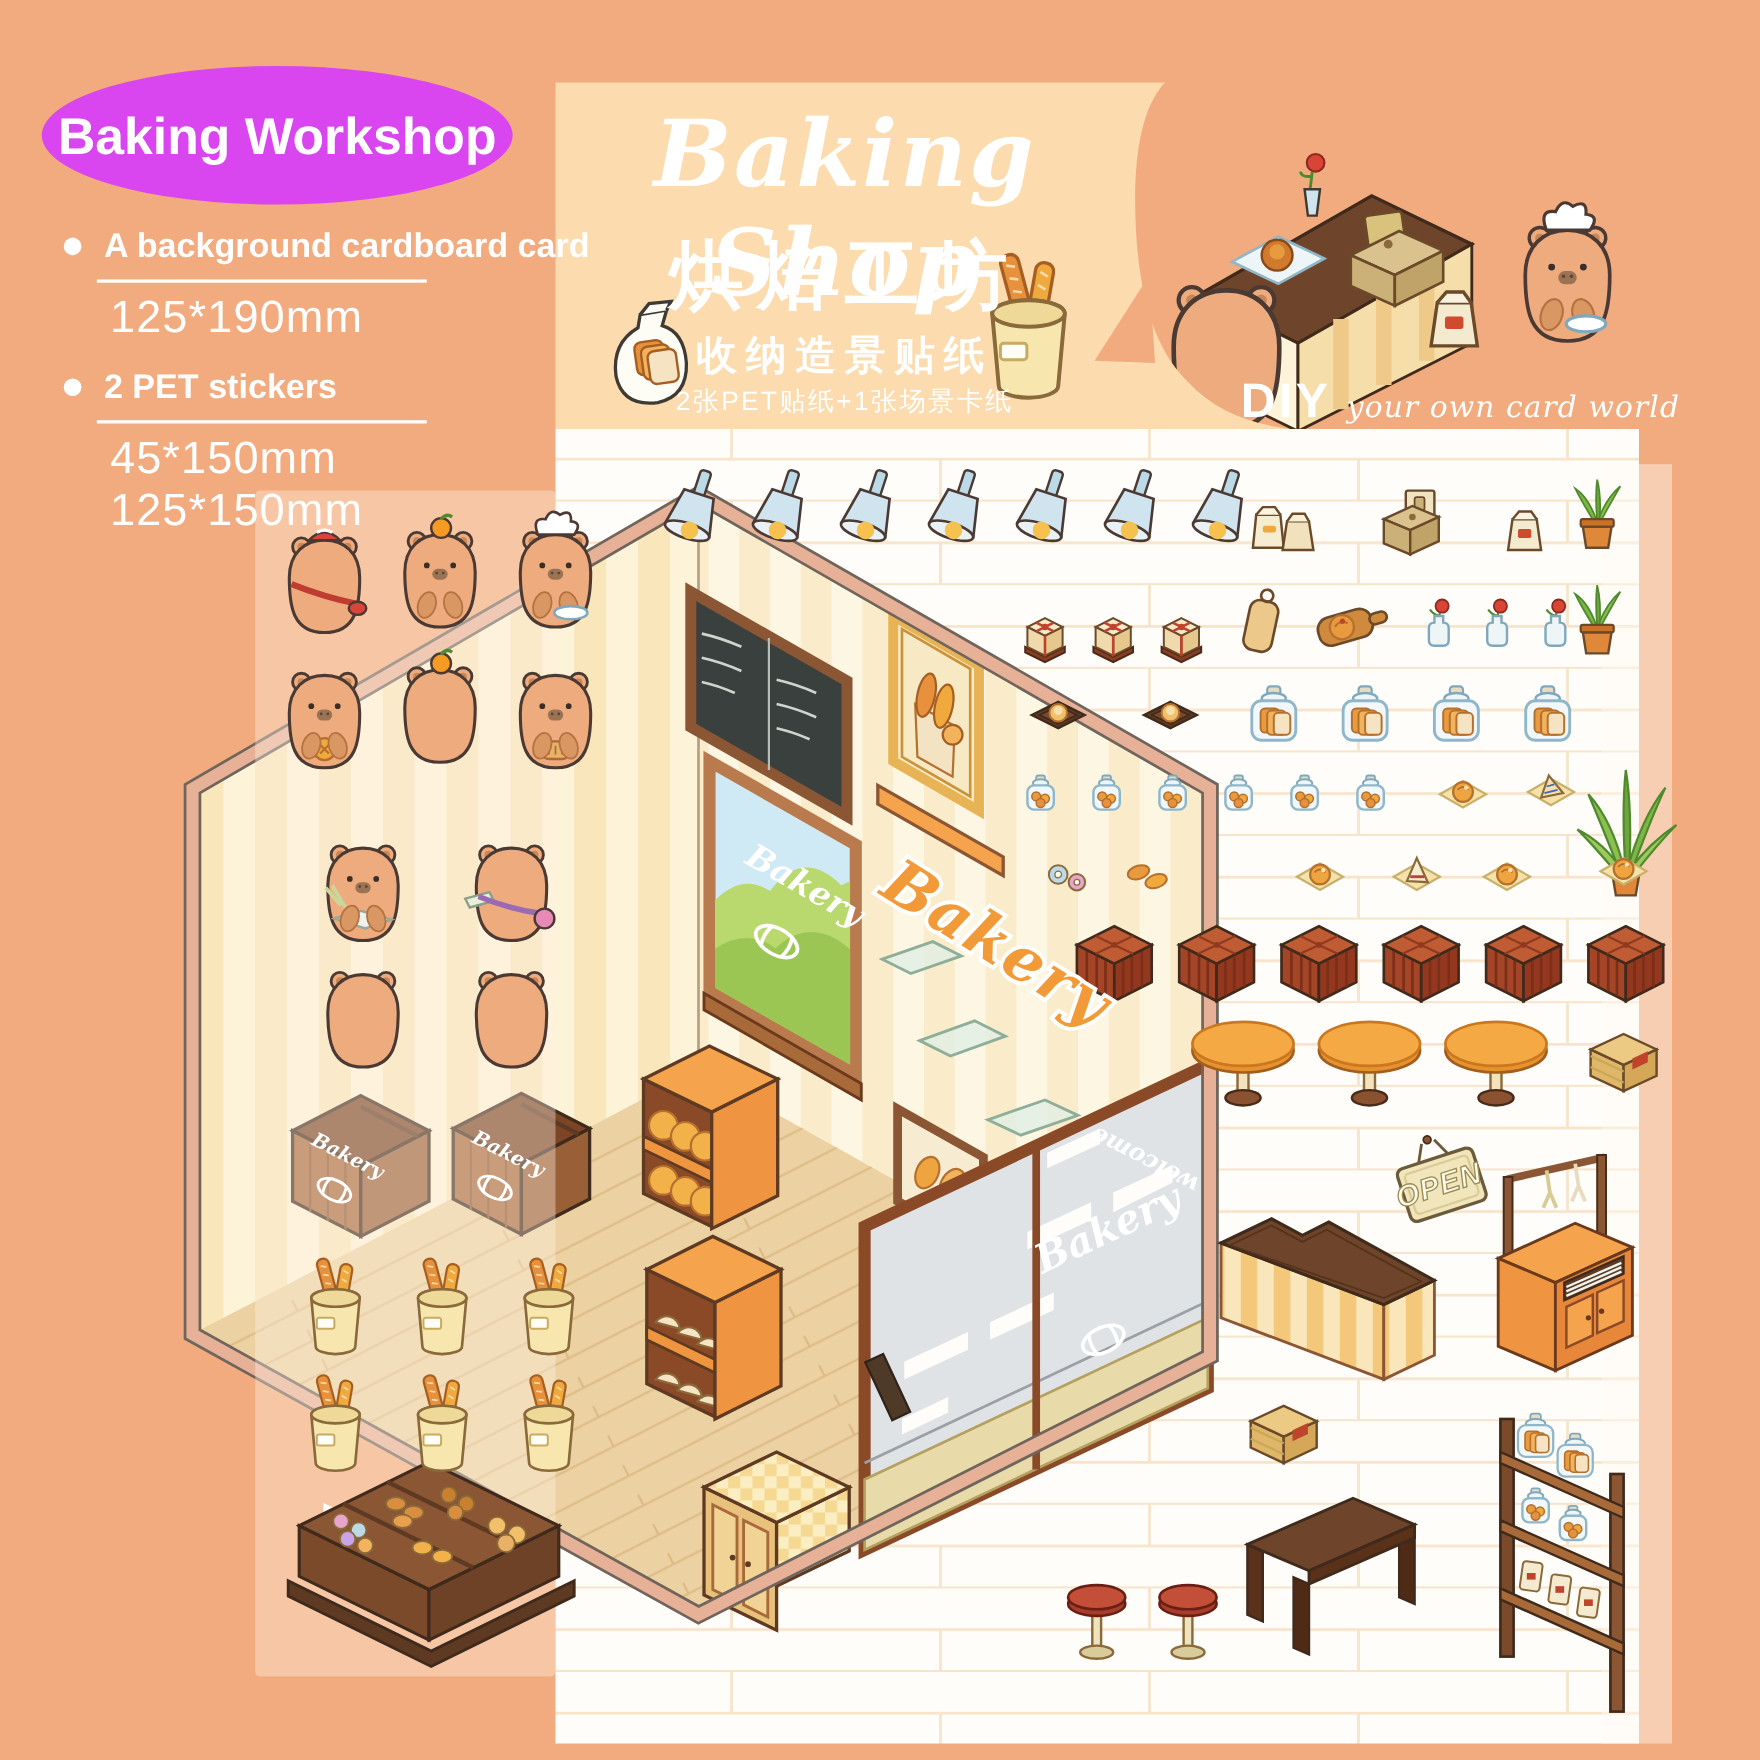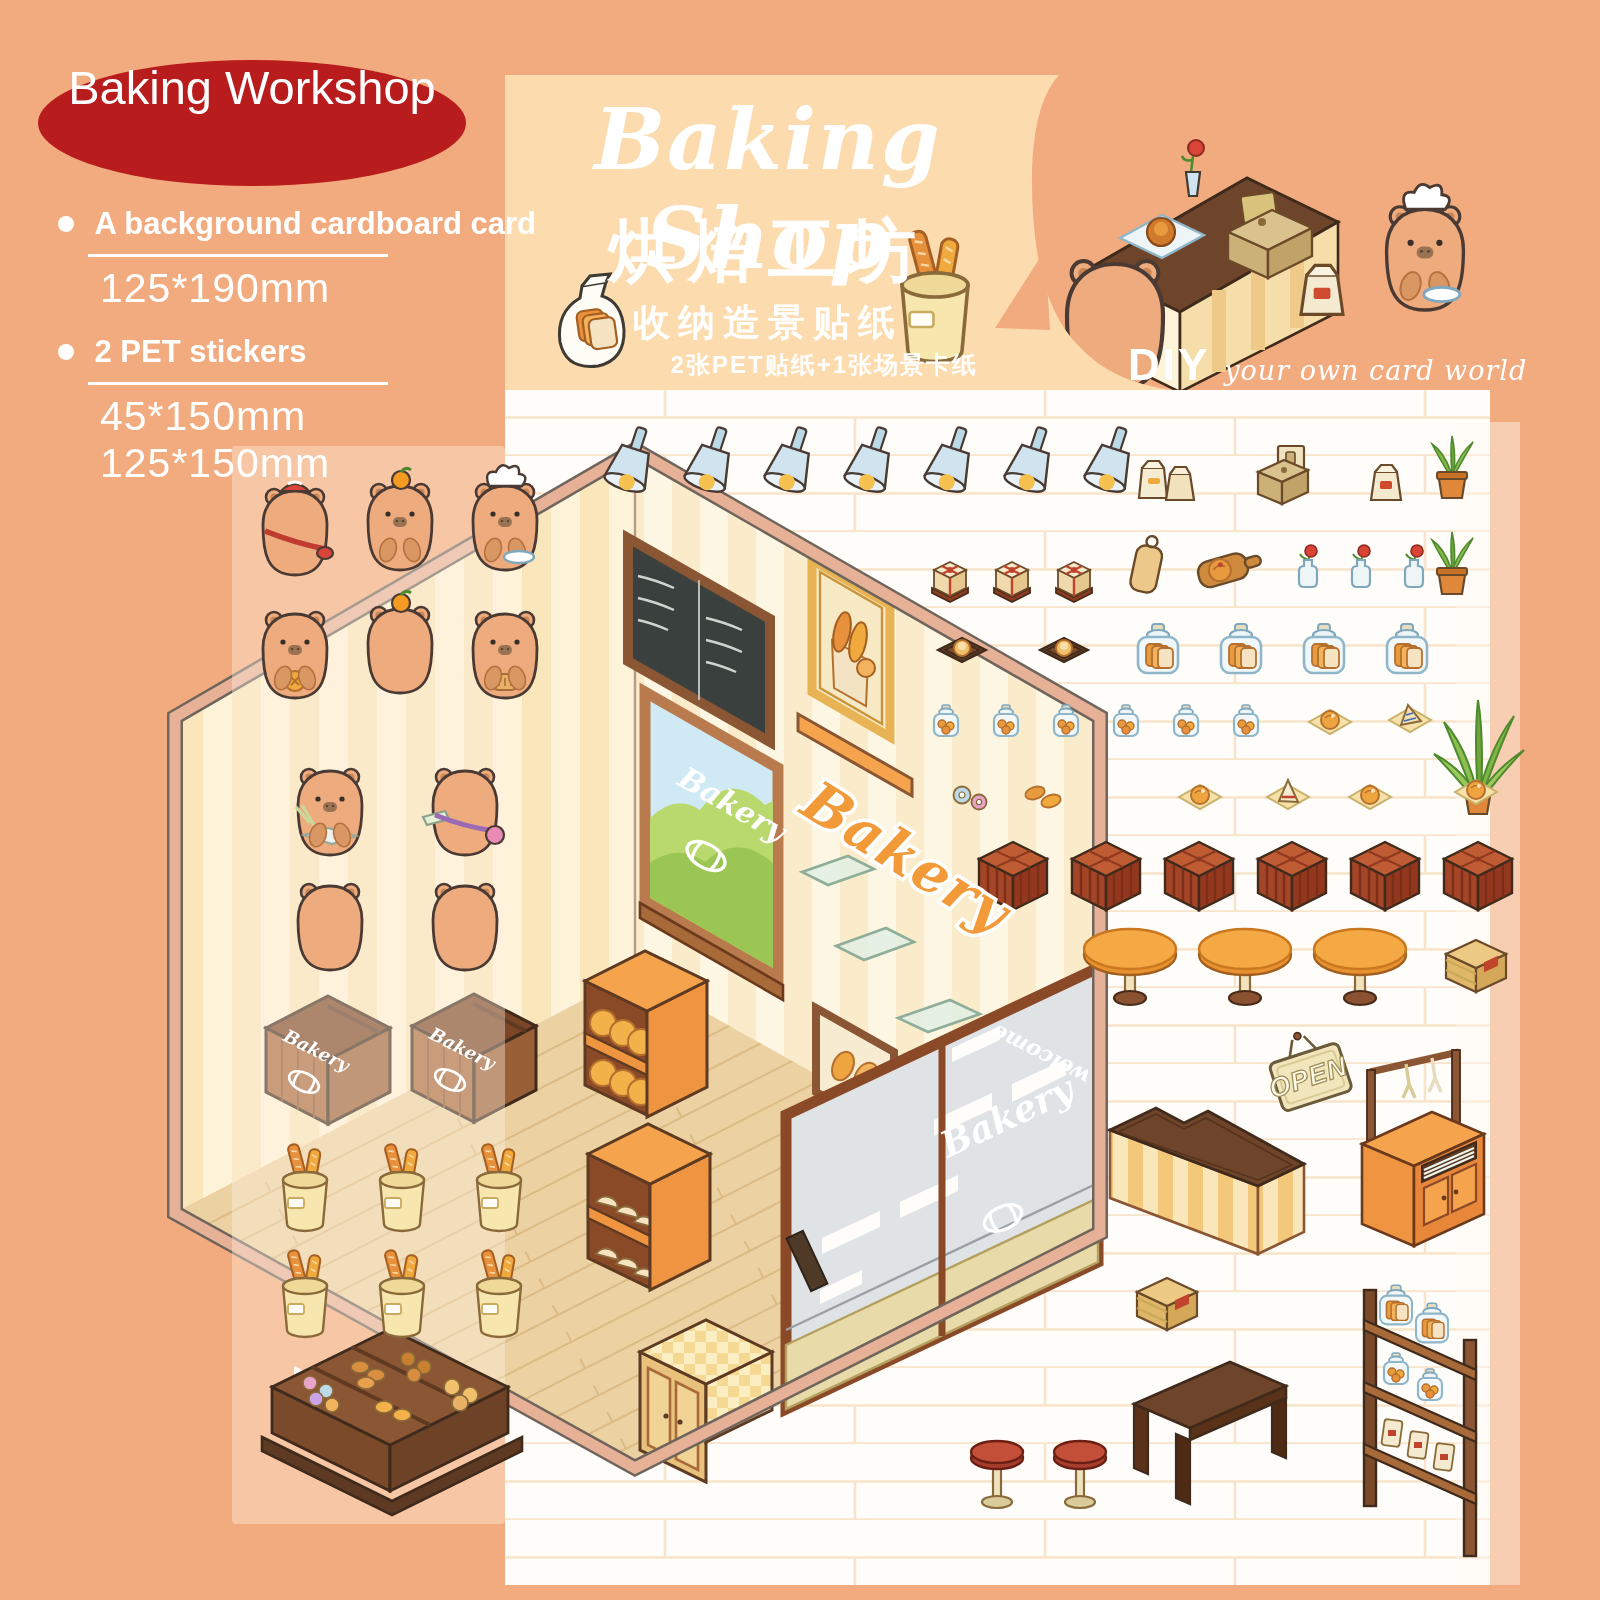--- a/index.html
+++ b/index.html
@@ -1,31 +1,31 @@
 <!DOCTYPE html>
 <html><head>
 <meta charset="utf-8">
 <style>
   html,body{margin:0;padding:0;background:#888;}
   #poster{position:relative;width:1600px;height:1600px;overflow:hidden;
           font-family:"Liberation Sans",sans-serif;background:#f2ab7e;}
   #baseart{position:absolute;left:0;top:0;}
   .ov{position:absolute;color:#fff;}
-  #badge{left:38px;top:60px;width:428px;height:126px;background:#b91c1c;border-radius:50%;
-         display:flex;justify-content:center;font-size:47px;font-weight:normal;}
+  #badge{left:38px;top:60px;width:428px;height:126px;background:#d946ef;border-radius:50%;
+         display:flex;align-items:center;justify-content:center;font-size:47px;font-weight:bold;}
   #specs{left:58px;top:206px;width:480px;}
   .spec-dot{display:inline-block;width:16px;height:16px;border-radius:50%;background:#fff;margin-right:16px;vertical-align:middle;}
   .spec-label{font-size:31px;font-weight:bold;vertical-align:middle;}
   .spec-rule{width:300px;border-top:3px solid #fff;margin:12px 0 8px 30px;}
   .spec-size{font-size:41px;font-weight:400;margin:0 0 22px 42px;letter-spacing:1px;}
   #title-en{left:528px;top:90px;width:480px;text-align:center;font-family:"DejaVu Serif",serif;
             font-style:italic;font-weight:bold;font-size:84px;letter-spacing:2px;}
   #title-cn{left:558px;top:206px;width:420px;text-align:center;font-size:68px;font-weight:bold;letter-spacing:12px;}
   #subtitle-cn{left:558px;top:298px;width:420px;text-align:center;font-size:37px;font-weight:bold;letter-spacing:8px;}
-  #contents-cn{left:558px;top:349px;width:420px;text-align:right;font-size:24px;font-weight:bold;letter-spacing:2px;}
+  #contents-cn{left:558px;top:349px;width:420px;text-align:center;font-size:24px;font-weight:normal;letter-spacing:2px;}
   #diy-line{left:1118px;top:340px;display:flex;align-items:baseline;}
   #diy-word{font-size:44px;font-weight:900;letter-spacing:3px;margin-left:10px;}
   #diy-tagline{font-family:"DejaVu Serif",serif;font-style:italic;font-size:27px;margin-left:14px;letter-spacing:1px;}
 </style>
 </head>
 <body>
 
 <div id="poster">
 
 <svg id="baseart" width="1600" height="1600" viewBox="0 0 1600 1600">

